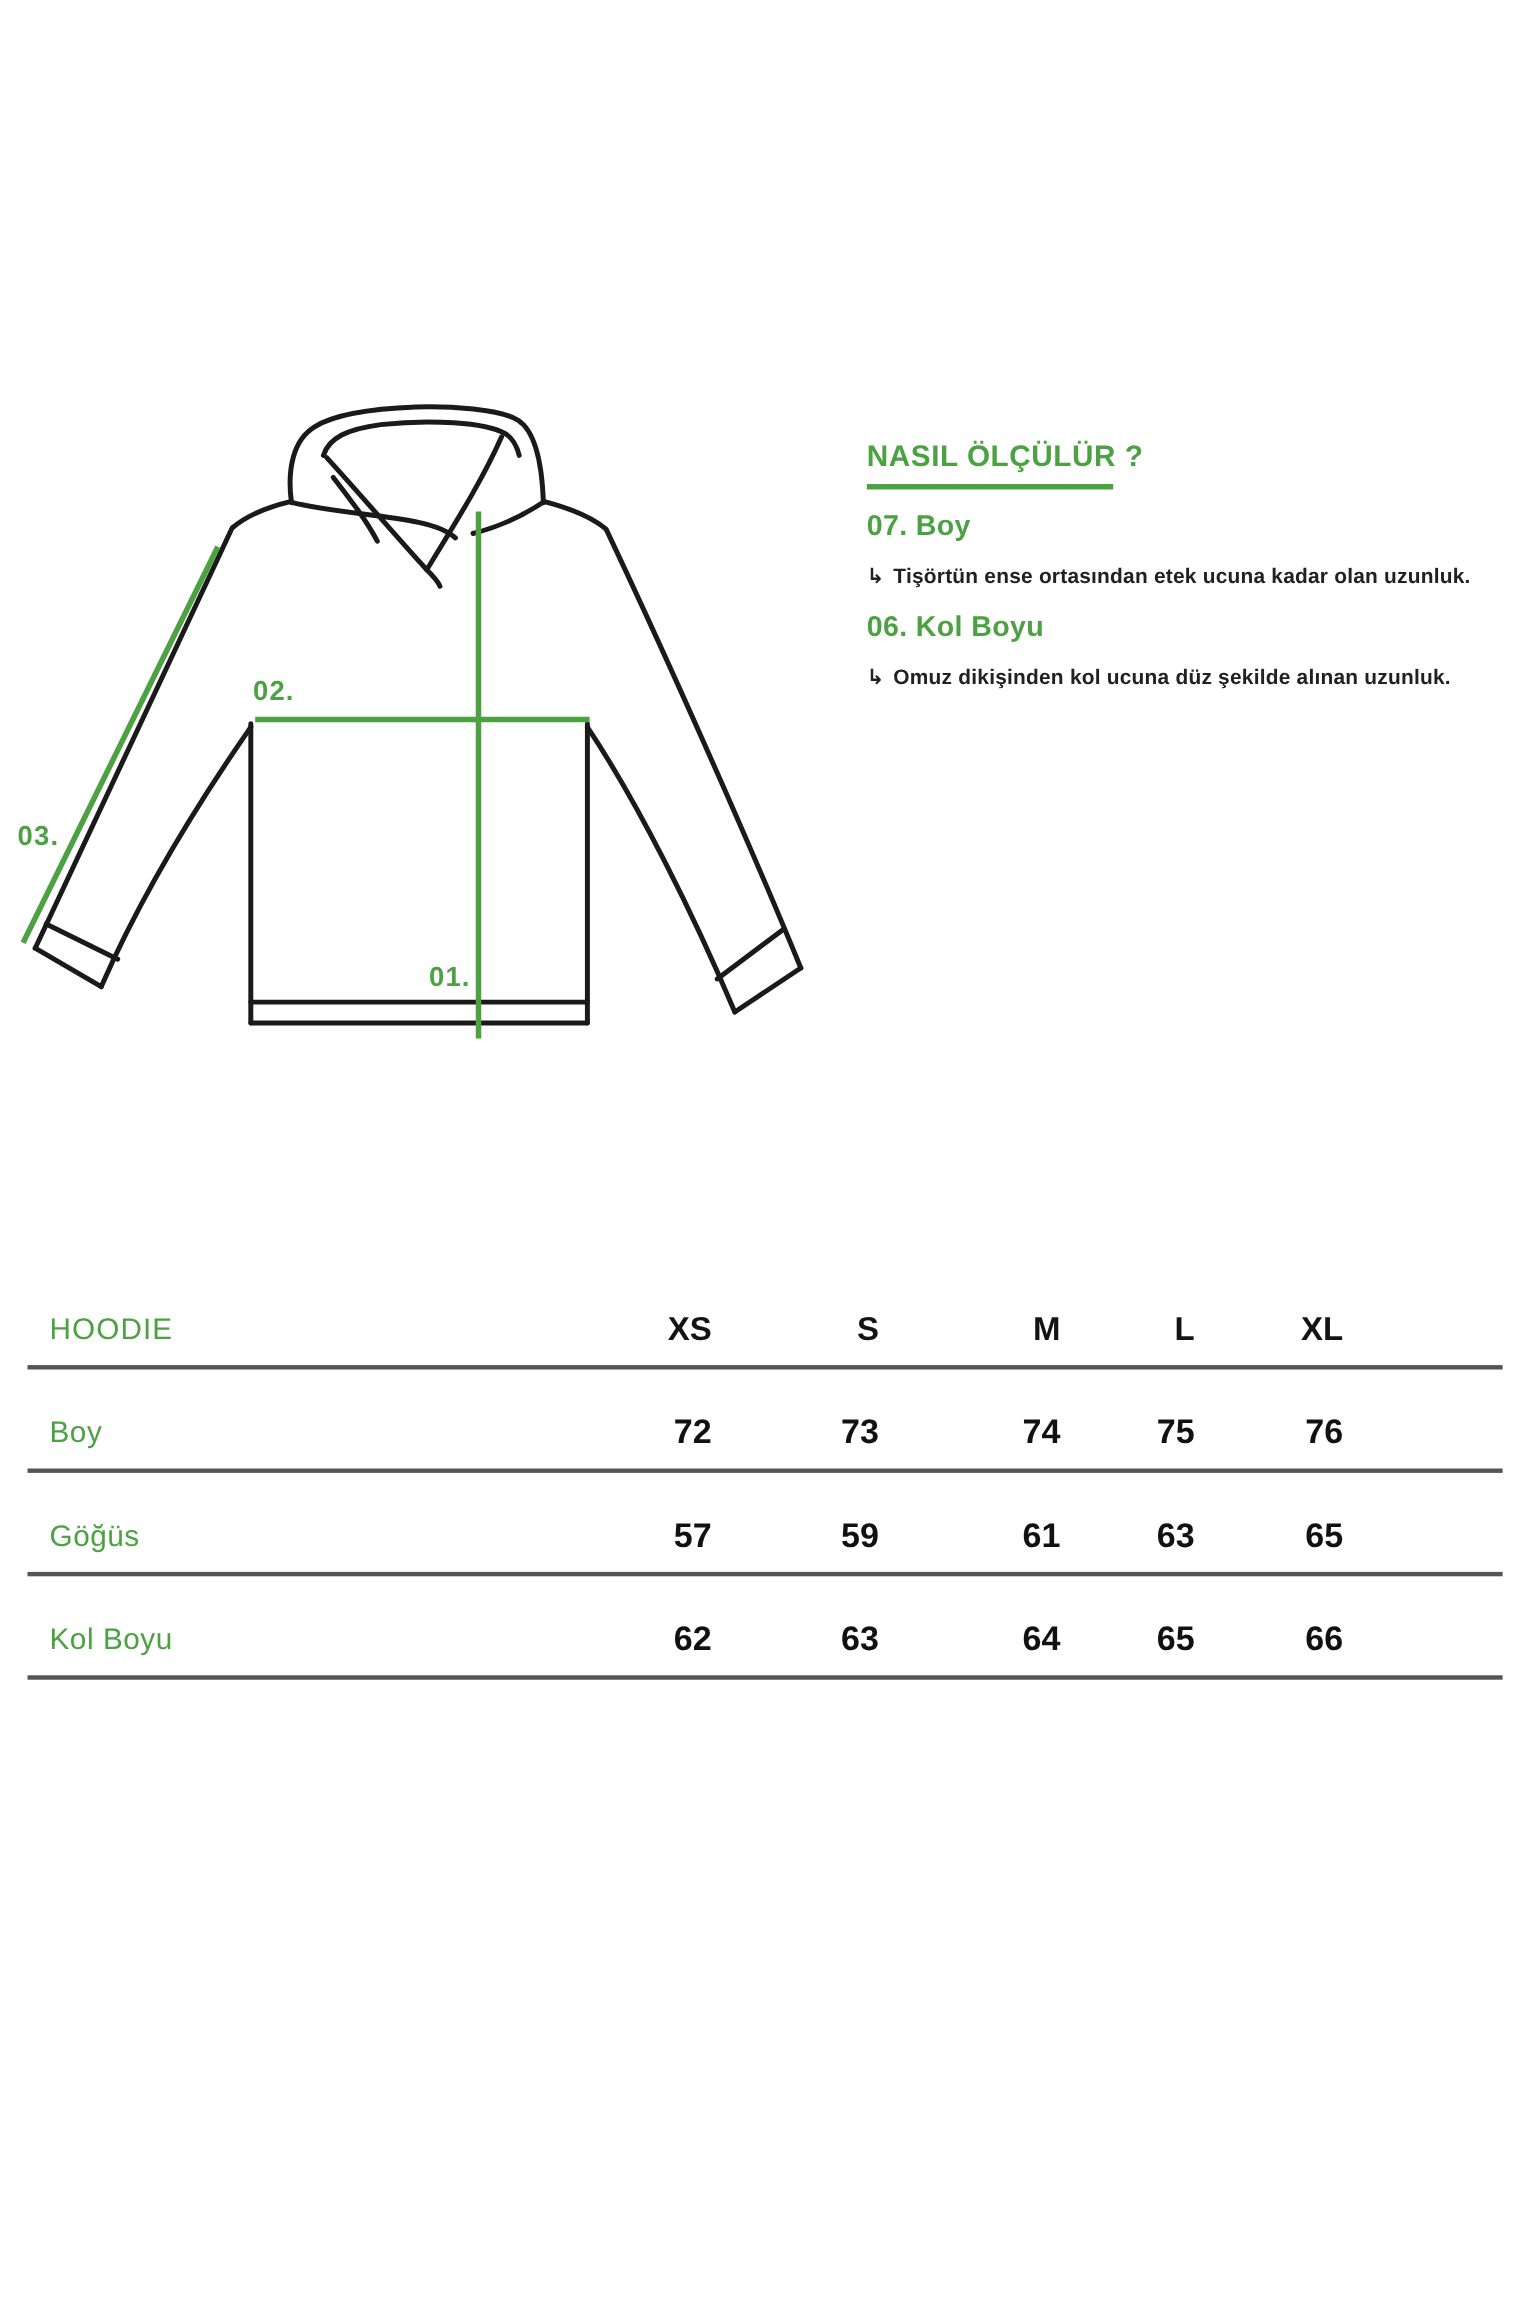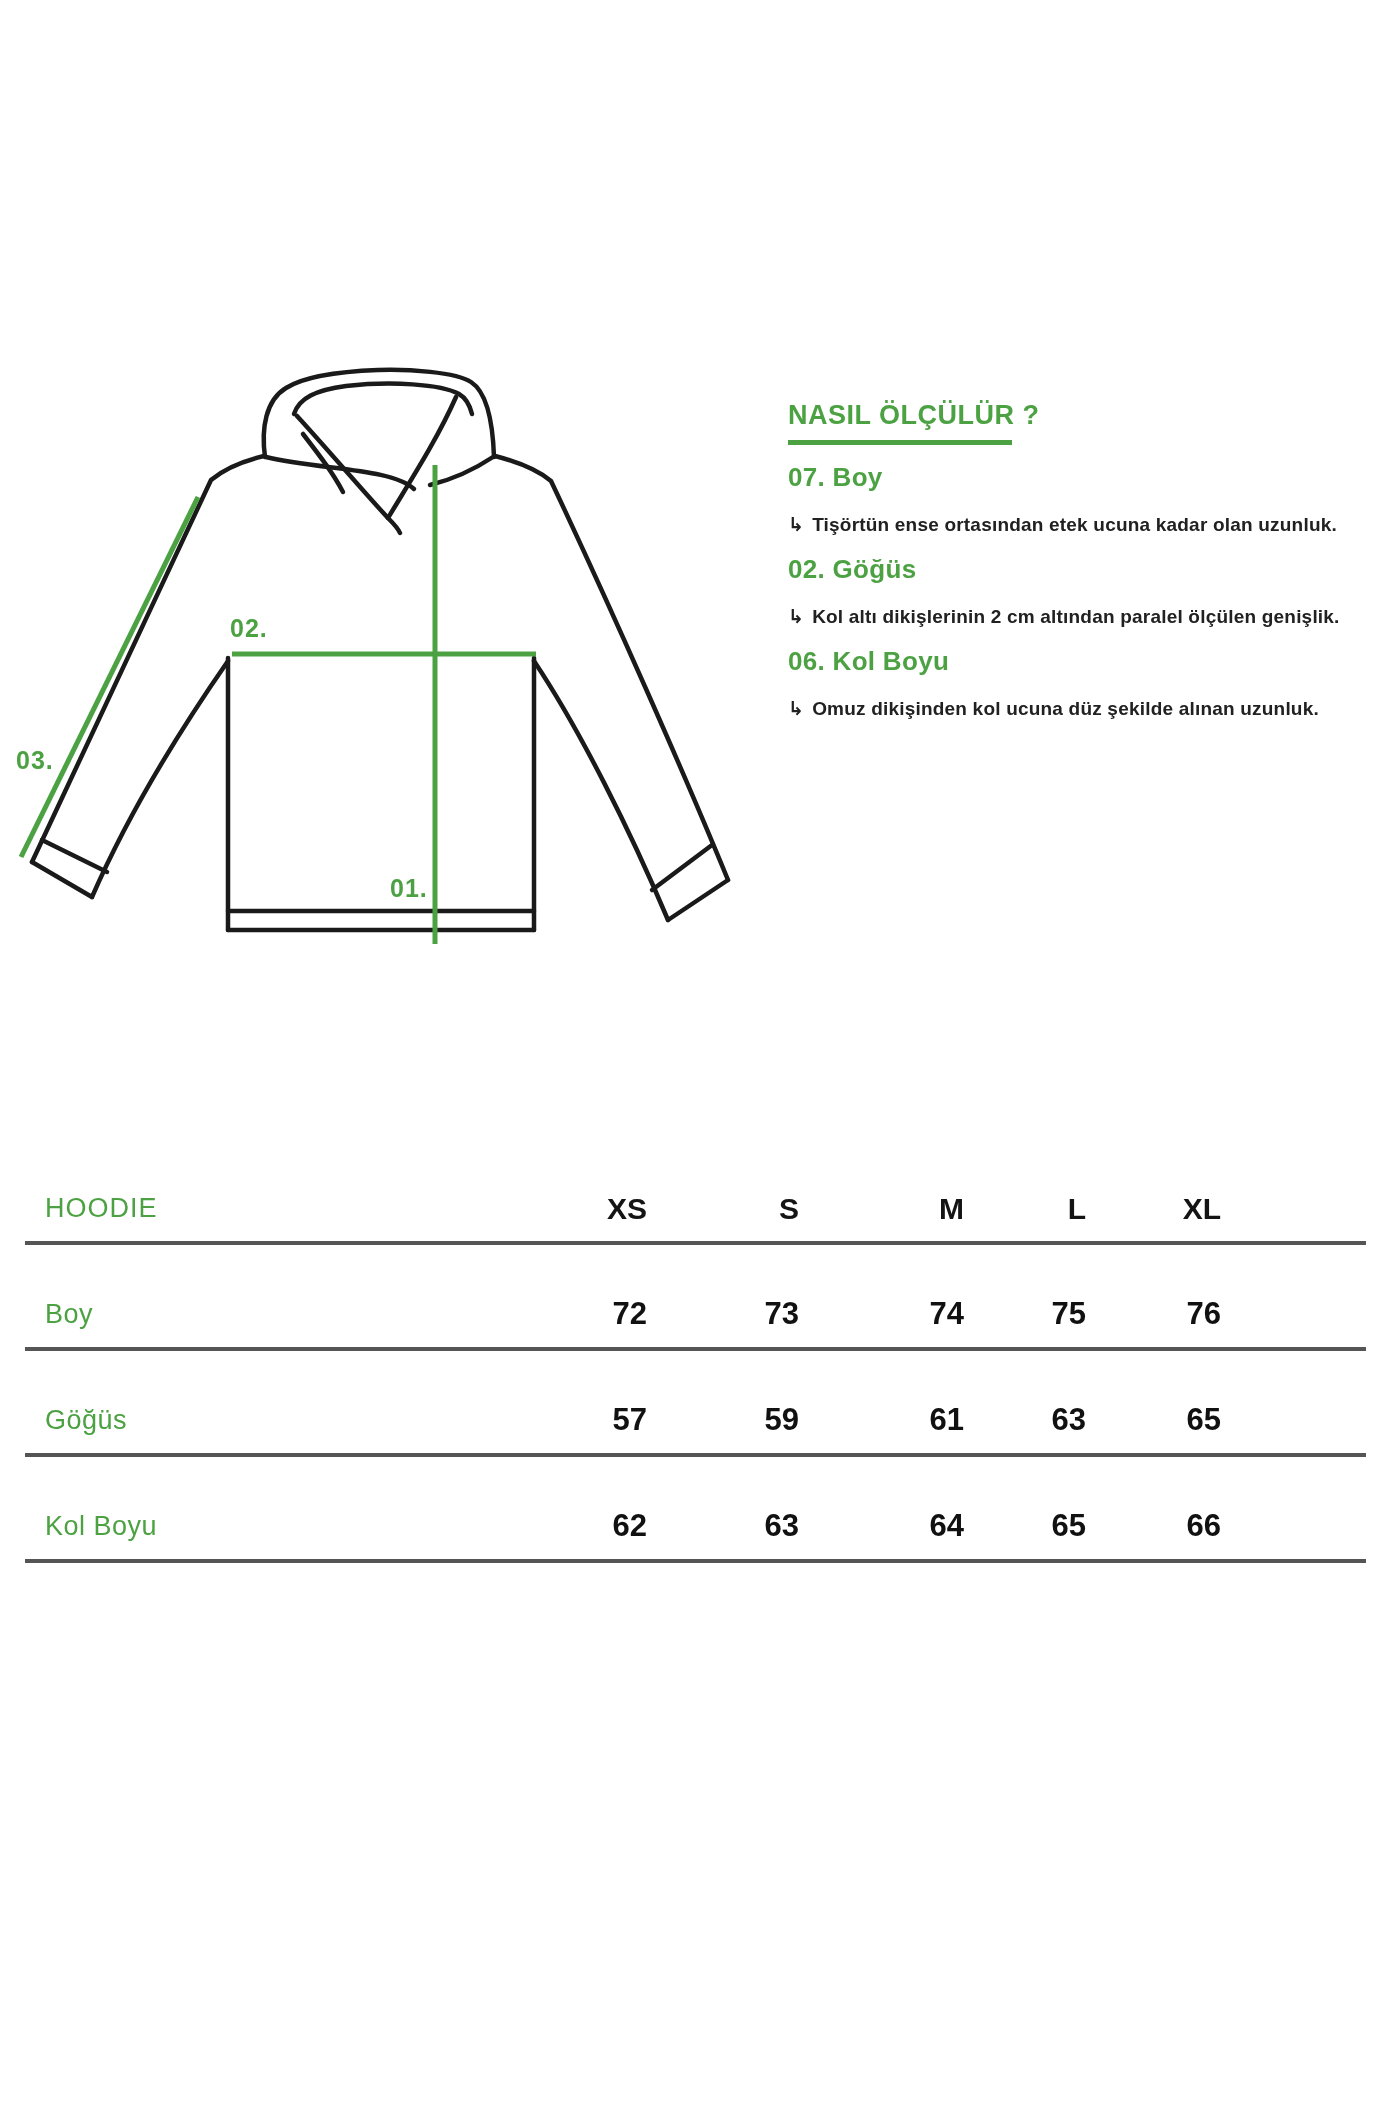--- a/index.html
+++ b/index.html
@@ -37,21 +37,21 @@
   .arrow{font-family:"DejaVu Sans", sans-serif;margin-right:8px;font-weight:bold;}
   
   .sizes{position:absolute;left:25px;top:1176px;width:1341px;}
   .trow{
     display:grid;
     grid-template-columns:470px 152px 152px 165px 122px 135px;
     align-items:center;
     border-bottom:4px solid #555555;
   }
   .trow.thead{height:65px;}
-  .trow.tdata{height:86px;padding-top:16px;}
+  .trow.tdata{height:86px;padding-top:4px;}
   .cell{text-align:right;}
   .cell.rowlabel{
     text-align:left;padding-left:20px;
     font-size:27px;font-weight:normal;color:#4CA242;letter-spacing:0.5px;
   }
   .thead .cell.rowlabel{letter-spacing:1px;}
   .cell.sizehead{font-size:30px;font-weight:bold;color:#141414;}
   .cell.val{font-size:31px;font-weight:bold;color:#111111;}
   .tdata .cell{position:relative;top:10px;}
 </style>
@@ -111,24 +111,20 @@
 
   <section class="guide">
     <h2>NASIL ÖLÇÜLÜR ?</h2>
     <div class="title-rule"></div>
 
     <div class="gitem">
       <h3>07. Boy</h3>
       <p><span class="arrow">↳</span><span>Tişörtün ense ortasından etek ucuna kadar olan uzunluk.</span></p>
     </div>
 
-    <div class="gitem">
-      <h3>02. Göğüs</h3>
-      <p><span class="arrow">↳</span><span>Kol altı dikişlerinin 2 cm altından paralel ölçülen genişlik.</span></p>
-    </div>
 
     <div class="gitem">
       <h3>06. Kol Boyu</h3>
       <p><span class="arrow">↳</span><span>Omuz dikişinden kol ucuna düz şekilde alınan uzunluk.</span></p>
     </div>
   </section>
 
   <section class="sizes">
     <div class="trow thead">
       <div class="cell rowlabel">HOODIE</div>

